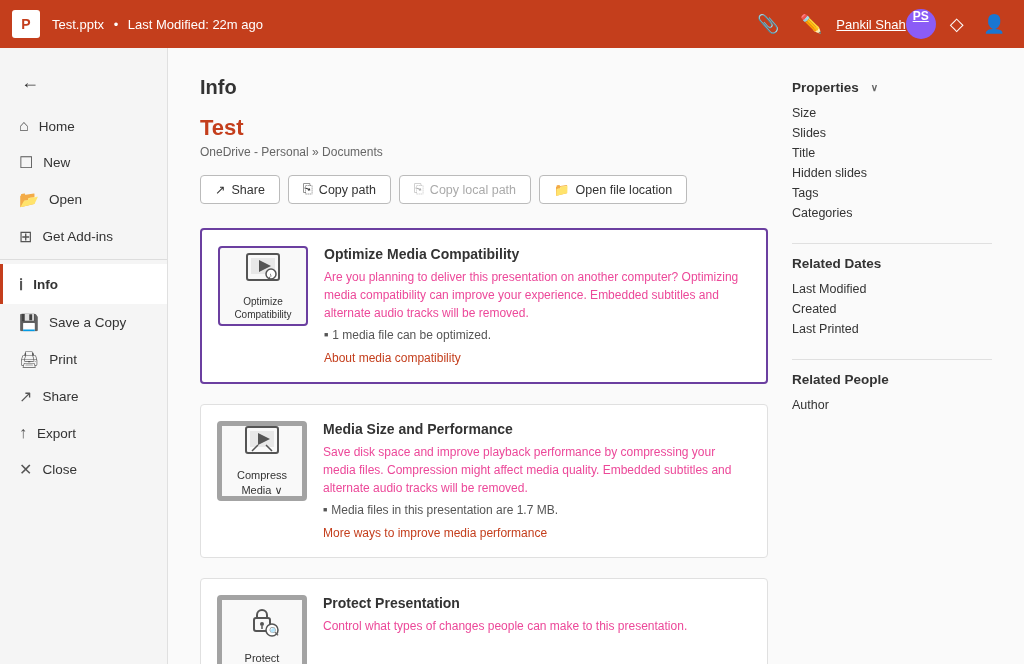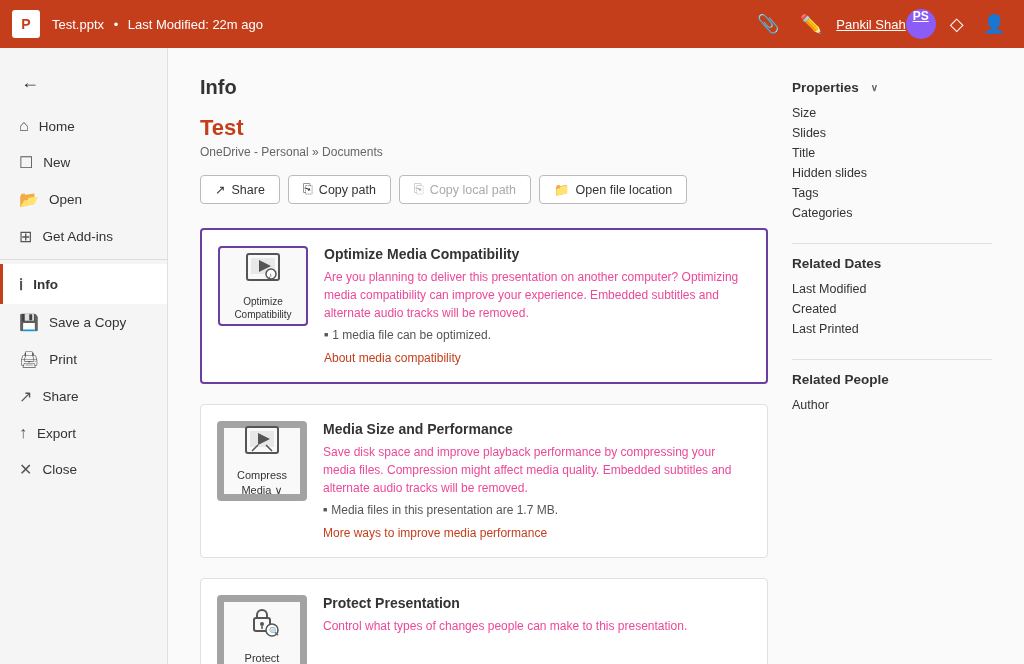--- a/index.html
+++ b/index.html
@@ -146,21 +146,21 @@
       border: 1px solid #e0e0e0;
       border-radius: 4px;
     }
     .info-card.selected {
       border: 2px solid #6b3fa0;
     }
     .card-icon-box {
       width: 90px;
       min-width: 90px;
       height: 80px;
-      border: 7px solid #a3a3a3;
+      border: 5px solid #a3a3a3;
       border-radius: 4px;
       background: #f9f9f9;
       display: flex;
       flex-direction: column;
       align-items: center;
       justify-content: center;
       font-size: 11px;
       color: #555;
       text-align: center;
       padding: 6px;

